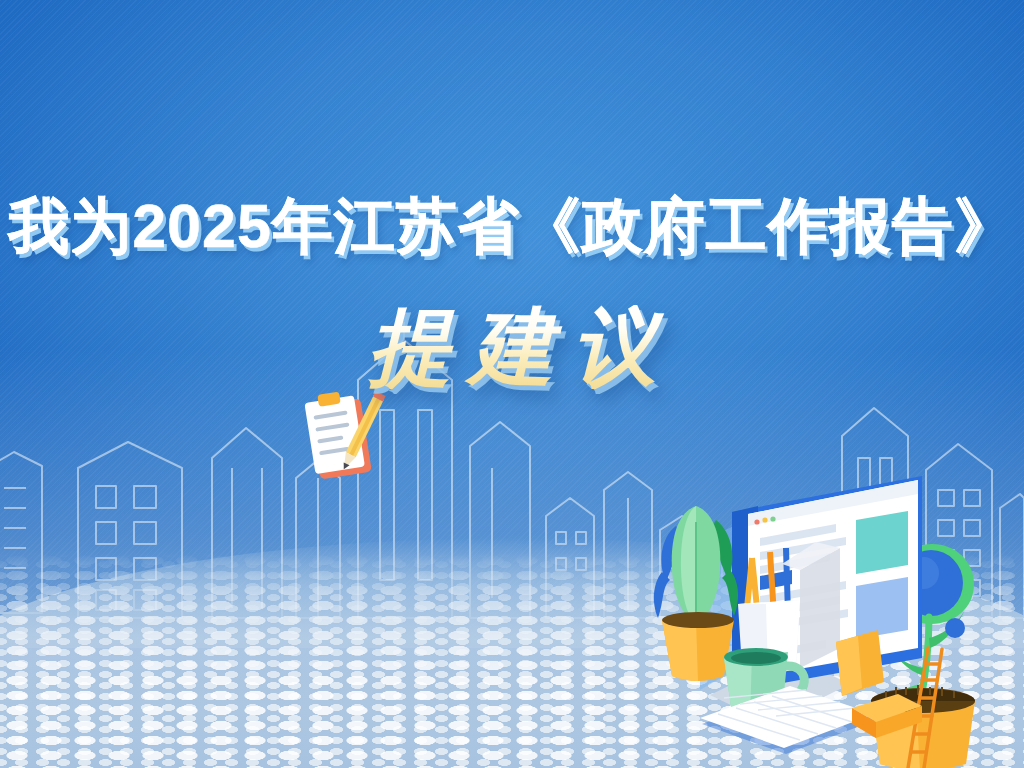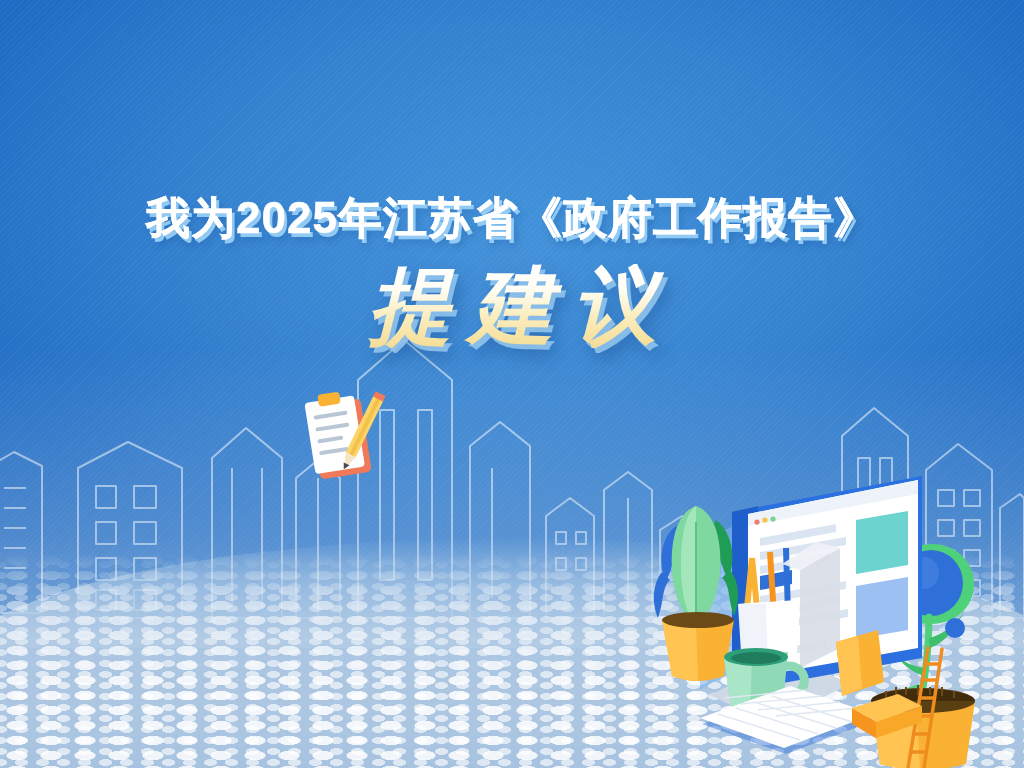--- a/index.html
+++ b/index.html
@@ -57,31 +57,31 @@
     position:absolute;left:0;right:0;bottom:120px;height:300px;
     background:linear-gradient(to bottom, rgba(190,214,238,0) 0%, rgba(190,214,238,.30) 62%, rgba(190,214,238,.62) 100%);
     pointer-events:none;
   }
   
   .city{position:absolute;left:0;bottom:120px;width:1024px;height:330px;
         opacity:.60;}
   
   .titles{position:absolute;left:0;right:0;top:196px;text-align:center;}
   .t-main{
-    font-size:44px;line-height:1;font-weight:bold;letter-spacing:1px;
+    font-size:61px;line-height:1;font-weight:bold;letter-spacing:1px;
     color:#ffffff;
     white-space:nowrap;
     text-shadow:
       3px 4px 0 rgba(150,205,245,.95),
       5px 7px 7px rgba(20,70,140,.30);
     -webkit-text-stroke:0.5px #ffffff;
     font-family:"Liberation Sans","DejaVu Sans",sans-serif;
   }
   .t-sub{
-    margin-top:24px;
+    margin-top:48px;
     display:inline-block;
     font-size:84px;line-height:1;font-weight:bold;font-style:italic;
     letter-spacing:18px;text-indent:18px;
     background:linear-gradient(to bottom,#ffffff 0%,#fffdf3 30%,#fbedbd 62%,#f4dd96 100%);
     -webkit-background-clip:text;background-clip:text;
     color:transparent;-webkit-text-fill-color:transparent;
     filter:drop-shadow(4px 5px 0 rgba(150,200,240,.85)) drop-shadow(5px 8px 8px rgba(18,64,130,.32));
     font-family:"Liberation Sans","DejaVu Sans",sans-serif;
   }
 </style>

